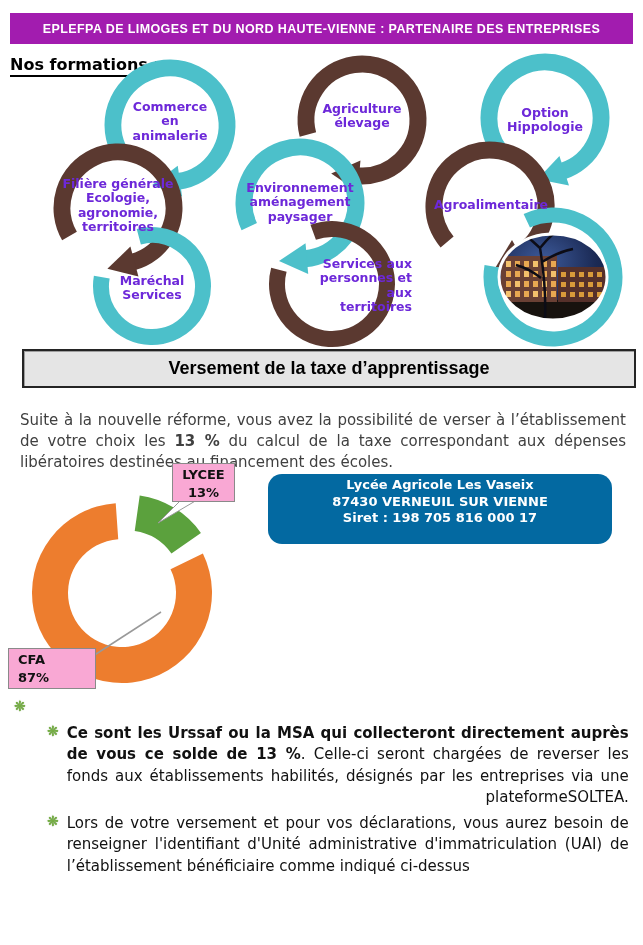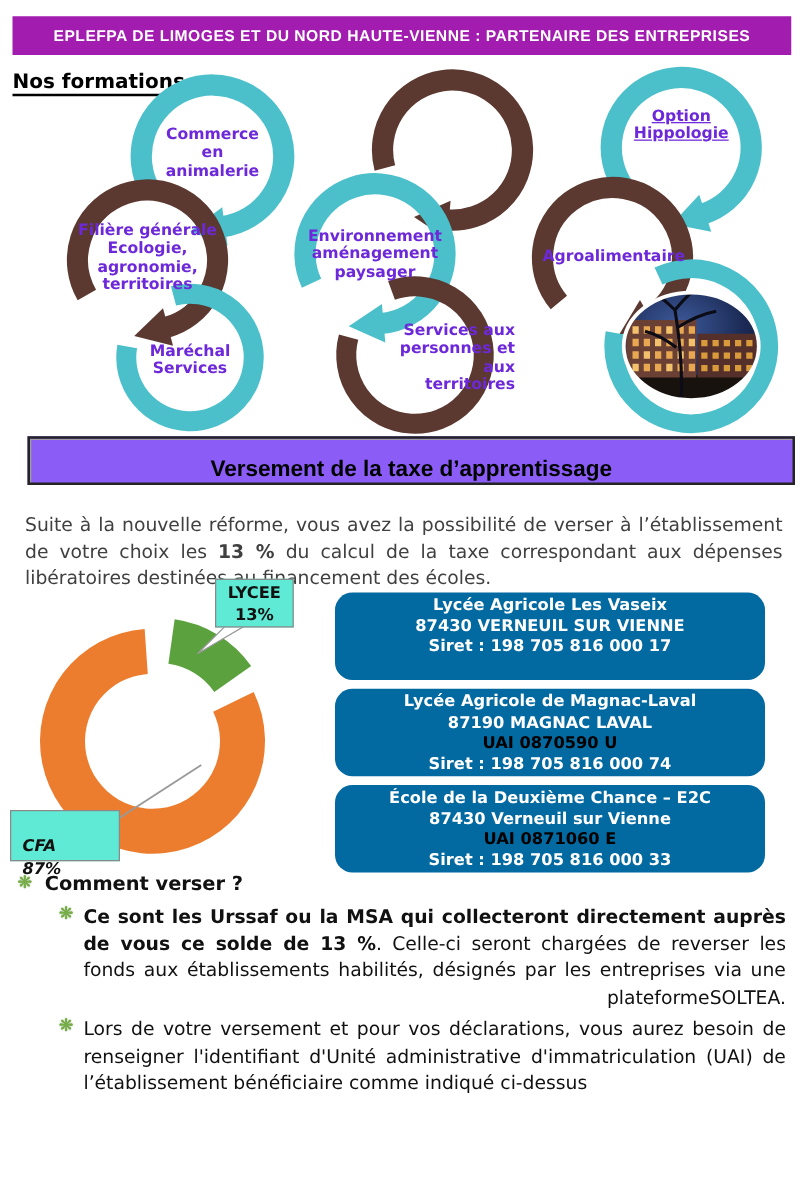--- a/index.html
+++ b/index.html
@@ -11,32 +11,32 @@
     letter-spacing:.4px;display:flex;align-items:center;justify-content:center;}
 
   .formations-heading{position:absolute;left:10px;top:55px;font-size:16px;font-weight:bold;color:#000;}
   .formations-heading .u{border-bottom:2.5px solid #000;padding-bottom:1px;}
 
   #diagram-svg{position:absolute;left:0;top:0;width:643px;height:360px;pointer-events:none;}
   .node-label{position:absolute;transform:translate(-50%,-50%);text-align:center;
     font-size:12.5px;font-weight:bold;color:#6d28d9;line-height:1.15;white-space:pre-line;
     width:160px;pointer-events:none;}
 
-  .tax-title-box{position:absolute;left:22px;top:349px;width:610px;height:35px;background:#8b5cf6;
-    border:2px solid #242424;box-shadow:inset 1px 1px 0 #9e9e9e;display:flex;align-items:flex-end;justify-content:center;
+  .tax-title-box{position:absolute;left:22px;top:349px;width:610px;height:35px;background:#e5e5e5;
+    border:2px solid #242424;box-shadow:inset 1px 1px 0 #9e9e9e;display:flex;align-items:center;justify-content:center;
     font-family:"Liberation Sans",sans-serif;font-size:18px;font-weight:bold;color:#000;}
 
   .intro{position:absolute;left:20px;top:395px;width:606px;font-size:15px;line-height:21px;
     text-align:justify;color:#404040;}
 
   #chart-svg{position:absolute;left:0;top:460px;width:270px;height:245px;}
-  .callout{position:absolute;background:#5eead4;border:1px solid #8a8a8a;font-size:13px;font-weight:bold;
+  .callout{position:absolute;background:#f9a8d4;border:1px solid #8a8a8a;font-size:13px;font-weight:bold;
     color:#111;line-height:1.35;box-sizing:border-box;}
   .callout-lycee{left:172px;top:463px;width:63px;height:39px;text-align:center;padding-top:2px;}
-  .callout-cfa{left:8px;top:648px;width:88px;height:41px;padding:20px 0 0 9px;font-style:italic;}
+  .callout-cfa{left:8px;top:648px;width:88px;height:41px;padding:2px 0 0 9px;}
 
   .school-box{position:absolute;left:268px;width:344px;height:70px;background:#0369a1;border-radius:14px;
     color:#fff;text-align:center;font-weight:bold;font-size:13px;line-height:16.5px;padding-top:3px;
     box-sizing:border-box;}
   .school-box .uai{color:#000;}
   .school-1{top:474px;} .school-2{top:551px;} .school-3{top:628px;}
 
   .howto{position:absolute;left:14px;top:698px;width:618px;color:#111;}
   .howto-heading{display:flex;gap:10px;align-items:flex-start;font-size:15.5px;font-weight:bold;margin-bottom:7px;}
   .bullet-icon{color:#76b043;font-size:14px;line-height:1.25;text-shadow:0 0 1px #4e7d2b;flex:0 0 auto;}
@@ -127,21 +127,23 @@
         <rect x="588" y="292" width="5" height="5" fill="#d89a3a"></rect>
         <rect x="597" y="292" width="5" height="5" fill="#d89a3a"></rect>
         <path d="M545 320 C546 295 544 272 540 248 M540 248 C530 238 519 231 511 227 M540 248 C549 237 557 229 567 224 M542 262 C553 255 562 251 573 249 M541 278 C532 271 524 267 516 265" fill="none" stroke="#0c0c16" stroke-width="2.5"></path>
       </g>
       <ellipse cx="553" cy="277" rx="54" ry="43" fill="none" stroke="#ffffff" stroke-width="3"></ellipse>
     </svg>
 
   <div class="node-label" style="left:170px;top:122px;">Commerce
 en
 animalerie</div>
-  <div class="node-label" style="left:545px;top:100px;text-decoration:underline;">Option
+  <div class="node-label" style="left:362px;top:116px;">Agriculture
+élevage</div>
+  <div class="node-label" style="left:545px;top:120px;">Option
 Hippologie</div>
   <div class="node-label" style="left:118px;top:206px;">Filière générale
 Ecologie,
 agronomie,
 territoires</div>
   <div class="node-label" style="left:300px;top:203px;">Environnement
 aménagement
 paysager</div>
   <div class="node-label" style="left:491px;top:205px;">Agroalimentaire</div>
   <div class="node-label" style="left:152px;top:288px;">Maréchal
@@ -171,37 +173,24 @@
   <div class="callout callout-cfa">
     <div>CFA</div>
     <div>87%</div>
   </div>
 
   <div class="school-box school-1">
     <div>Lycée Agricole Les Vaseix</div>
     <div>87430 VERNEUIL SUR VIENNE</div>
     <div>Siret : 198 705 816 000 17</div>
   </div>
-  <div class="school-box school-2">
-    <div>Lycée Agricole de Magnac-Laval</div>
-    <div>87190 MAGNAC LAVAL</div>
-    <div class="uai">UAI 0870590 U</div>
-    <div>Siret : 198 705 816 000 74</div>
-  </div>
-  <div class="school-box school-3">
-    <div>École de la Deuxième Chance – E2C</div>
-    <div>87430 Verneuil sur Vienne</div>
-    <div class="uai">UAI 0871060 E</div>
-    <div>Siret : 198 705 816 000 33</div>
-  </div>
 
   <div class="howto">
     <div class="howto-heading">
       <span class="bullet-icon">❋</span>
-      <span>Comment verser ?</span>
     </div>
     <div class="sub-bullet">
       <span class="bullet-icon">❋</span>
       <div class="text">
         <div class="justify-all"><b>Ce sont les Urssaf ou la MSA qui collecteront directement auprès de vous ce solde de 13 %</b><span>. Celle-ci seront chargées de reverser les fonds aux établissements habilités, désignés par les entreprises via une</span></div>
         <div class="tail-line">
           <span>plateforme</span>
           <span>SOLTEA.</span>
         </div>
       </div>

